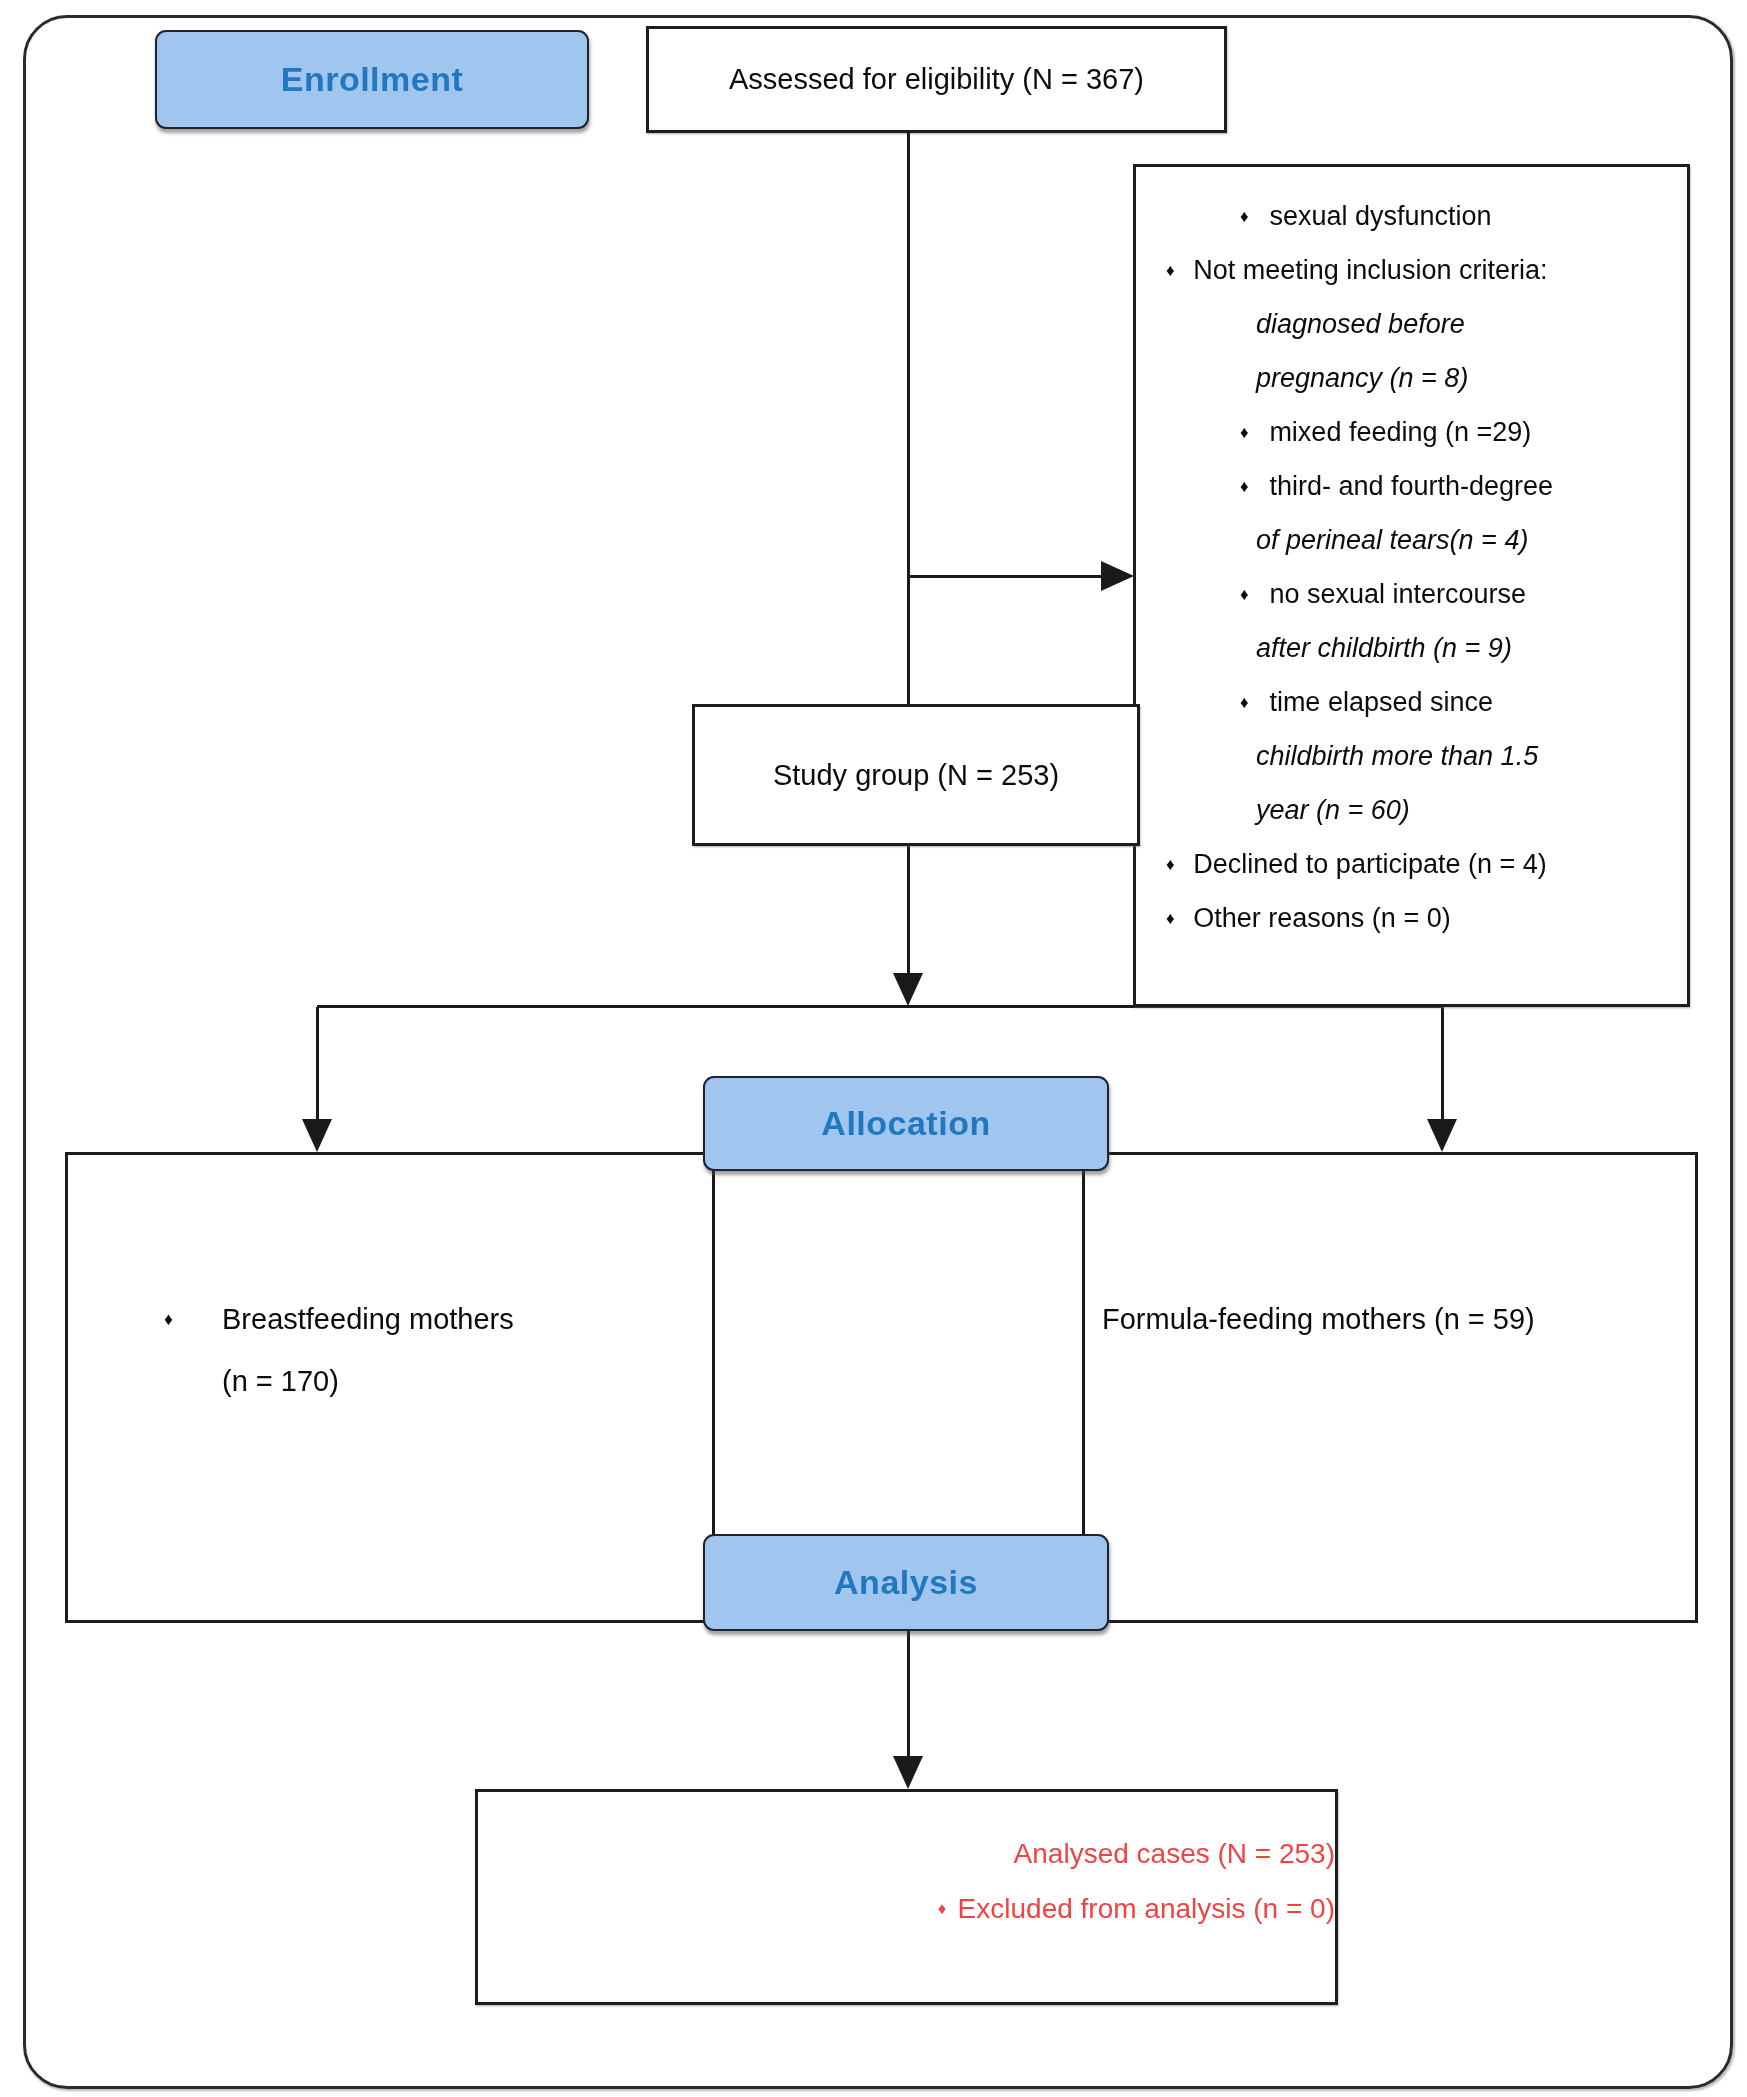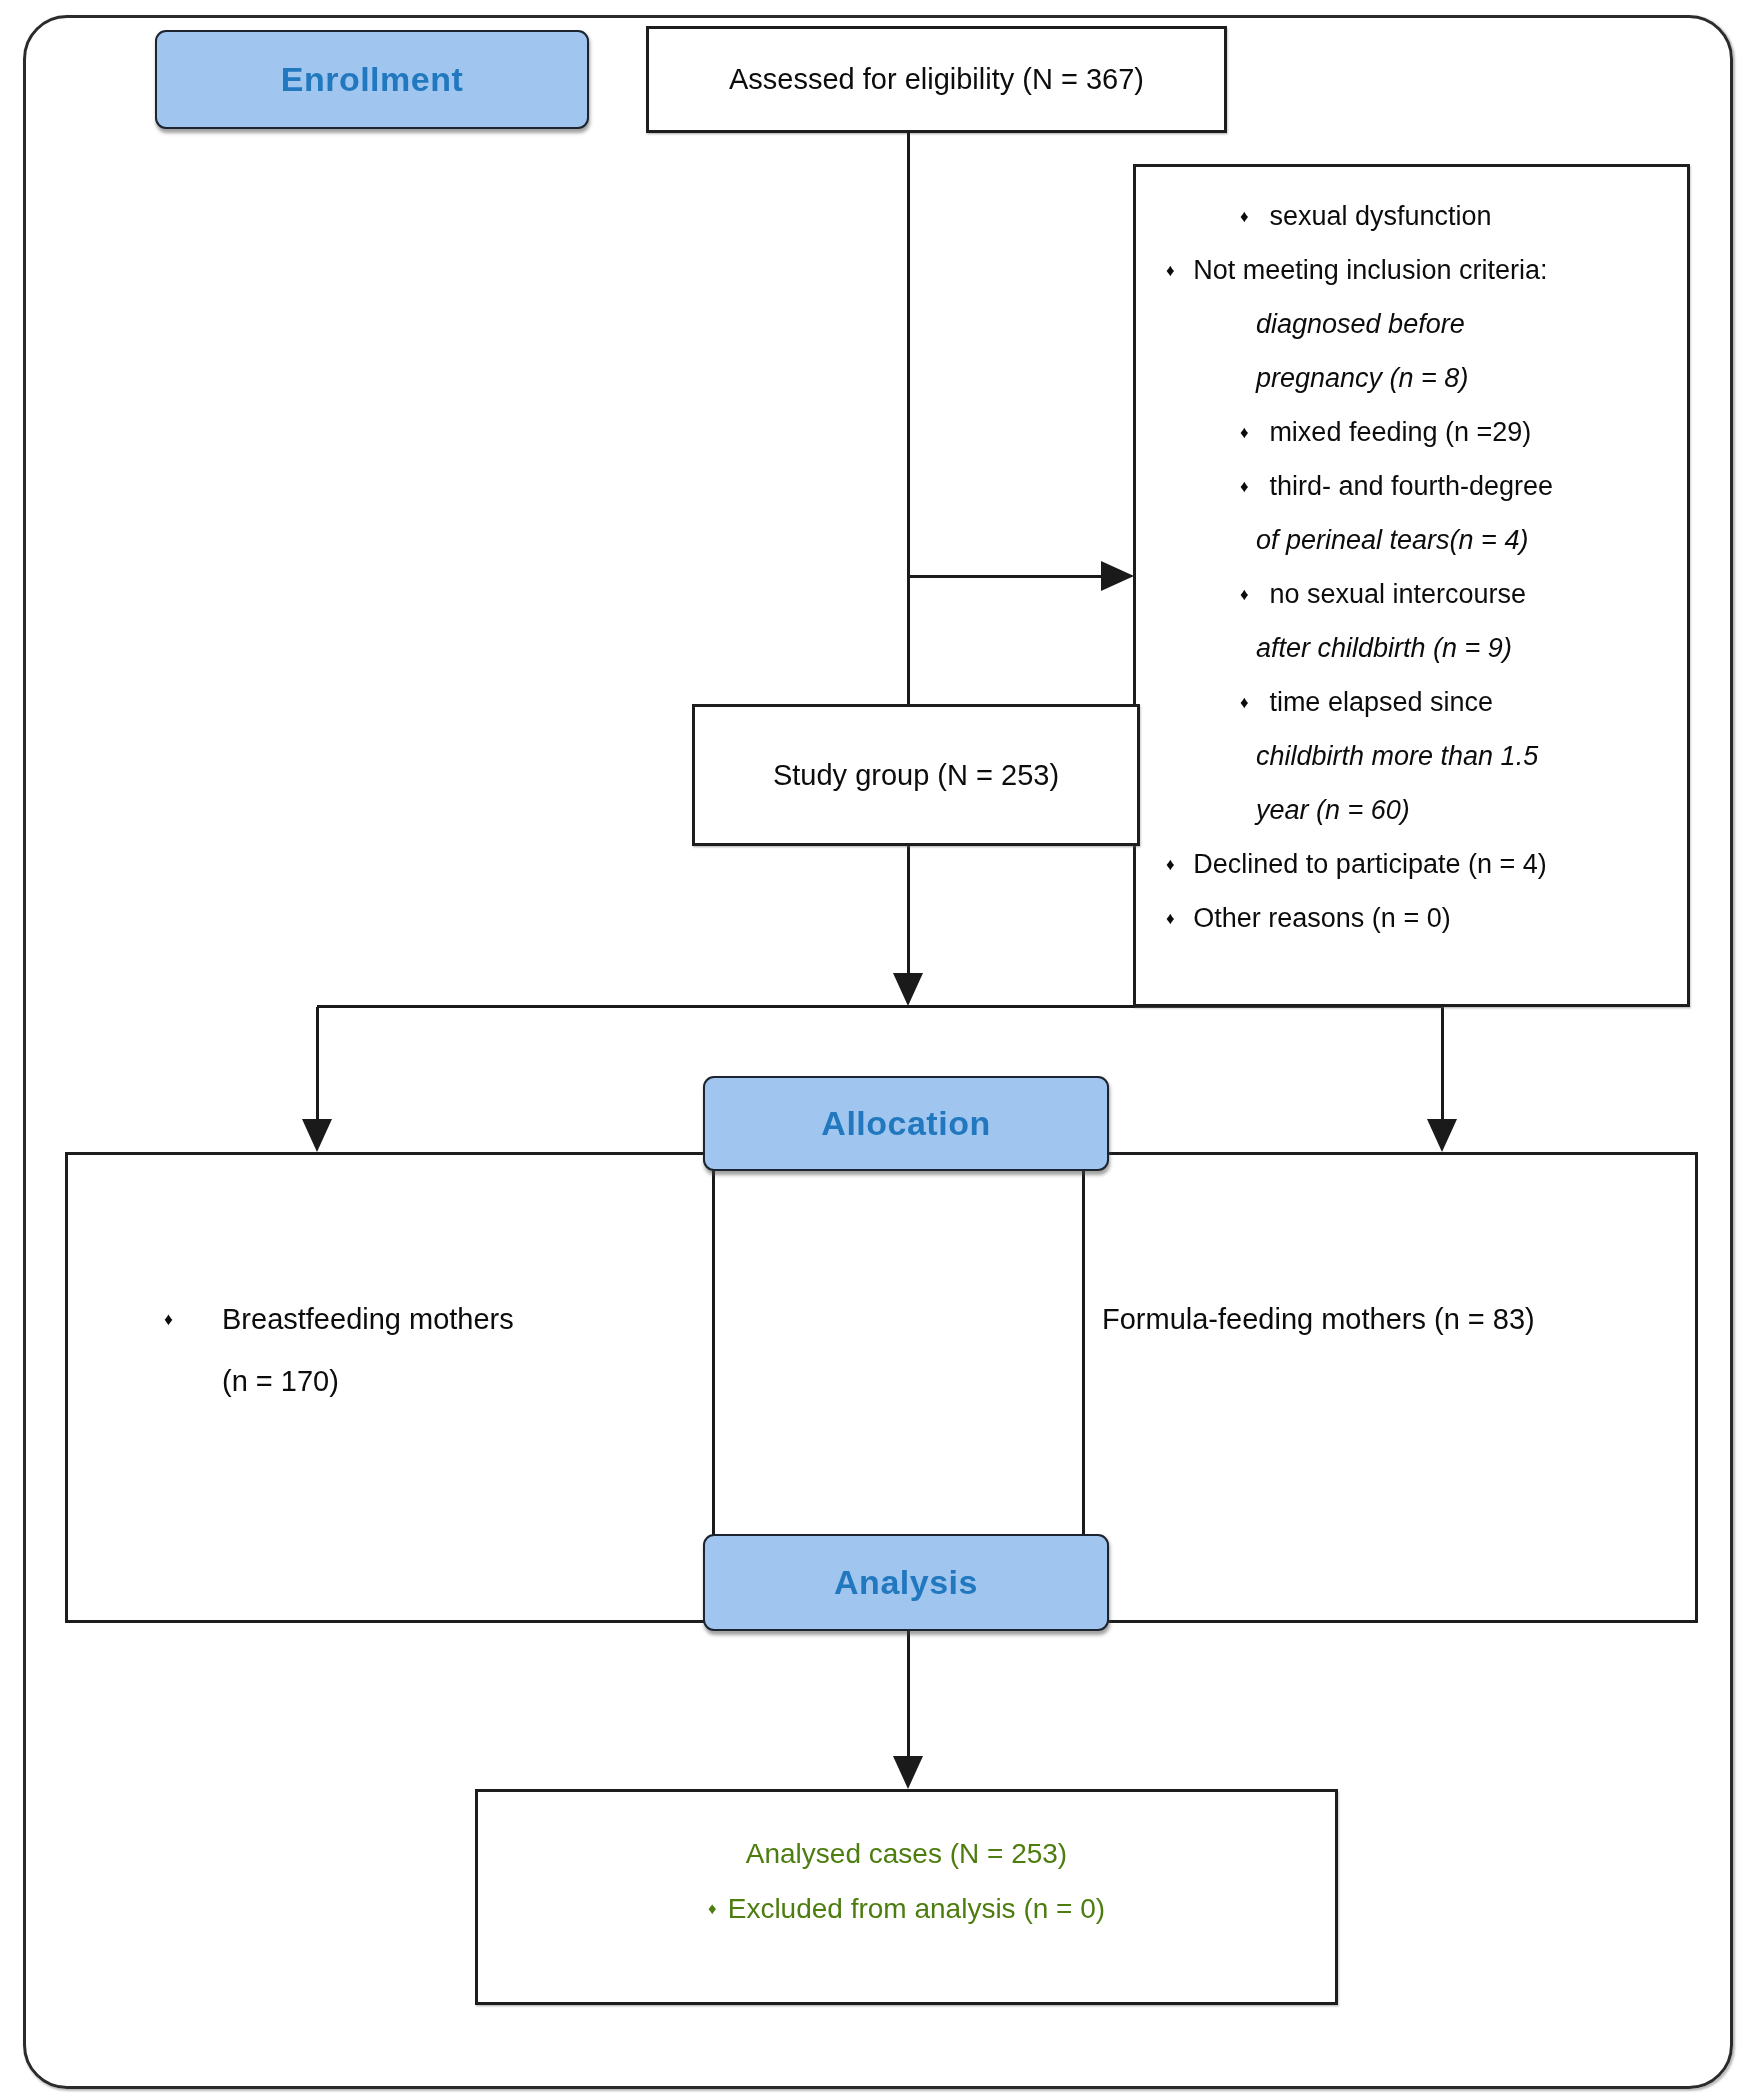--- a/index.html
+++ b/index.html
@@ -60,21 +60,21 @@
   .colline{position:absolute; width:2.6px; background:#1a1a1a; top:1165px; height:457px; z-index:1;}
   .alloc-text{position:absolute; font-size:29px; line-height:62px; color:#0c0c0c; z-index:2; white-space:nowrap;}
   .alloc-text .b{font-size:17.6px; vertical-align:4.1px;}
   
   #analysed-box{
     position:absolute; left:475px; top:1789px; width:863px; height:216px;
     background:#fff; border:3.1px solid #1d1d1d; box-sizing:border-box;
     padding-top:35px; text-align:center; z-index:3;
     box-shadow:1px 1.6px 1.6px rgba(110,110,110,.4);
   }
-  #analysed-box .row{font-size:28px; line-height:54px; color:#4d7c0f; white-space:nowrap;}
+  #analysed-box .row{font-size:28px; line-height:54px; color:#ef4444; white-space:nowrap;text-align:right;}
   #analysed-box .b{font-size:16.5px; vertical-align:3.6px; margin-right:11.4px;}
 </style>
 </head>
 <body>
 
 <div id="page">
 
   <div class="frame"></div>
 
   <div class="badge" style="left:155px; top:29.5px; width:430px; height:95px;">
@@ -132,21 +132,21 @@
 
   <div class="alloc-text" style="left:164px; top:1288px;">
     <span class="b">♦</span>
   </div>
   <div class="alloc-text" style="left:222px; top:1288px;">
     <div>Breastfeeding mothers</div>
     <div>(n = 170)</div>
   </div>
 
   <div class="alloc-text" style="left:1102px; top:1288px;">
-    <div>Formula-feeding mothers (n = 83)</div>
+    <div>Formula-feeding mothers (n = 59)</div>
   </div>
 
   <div class="badge" style="left:703px; top:1534px; width:402px; height:93px;">
     <span class="t">Analysis</span>
   </div>
 
   <div class="vline" style="left:907px; top:1627px; height:131px;"></div>
   <div class="arrowD" style="left:893px; top:1756px;"></div>
 
   <div id="analysed-box">

